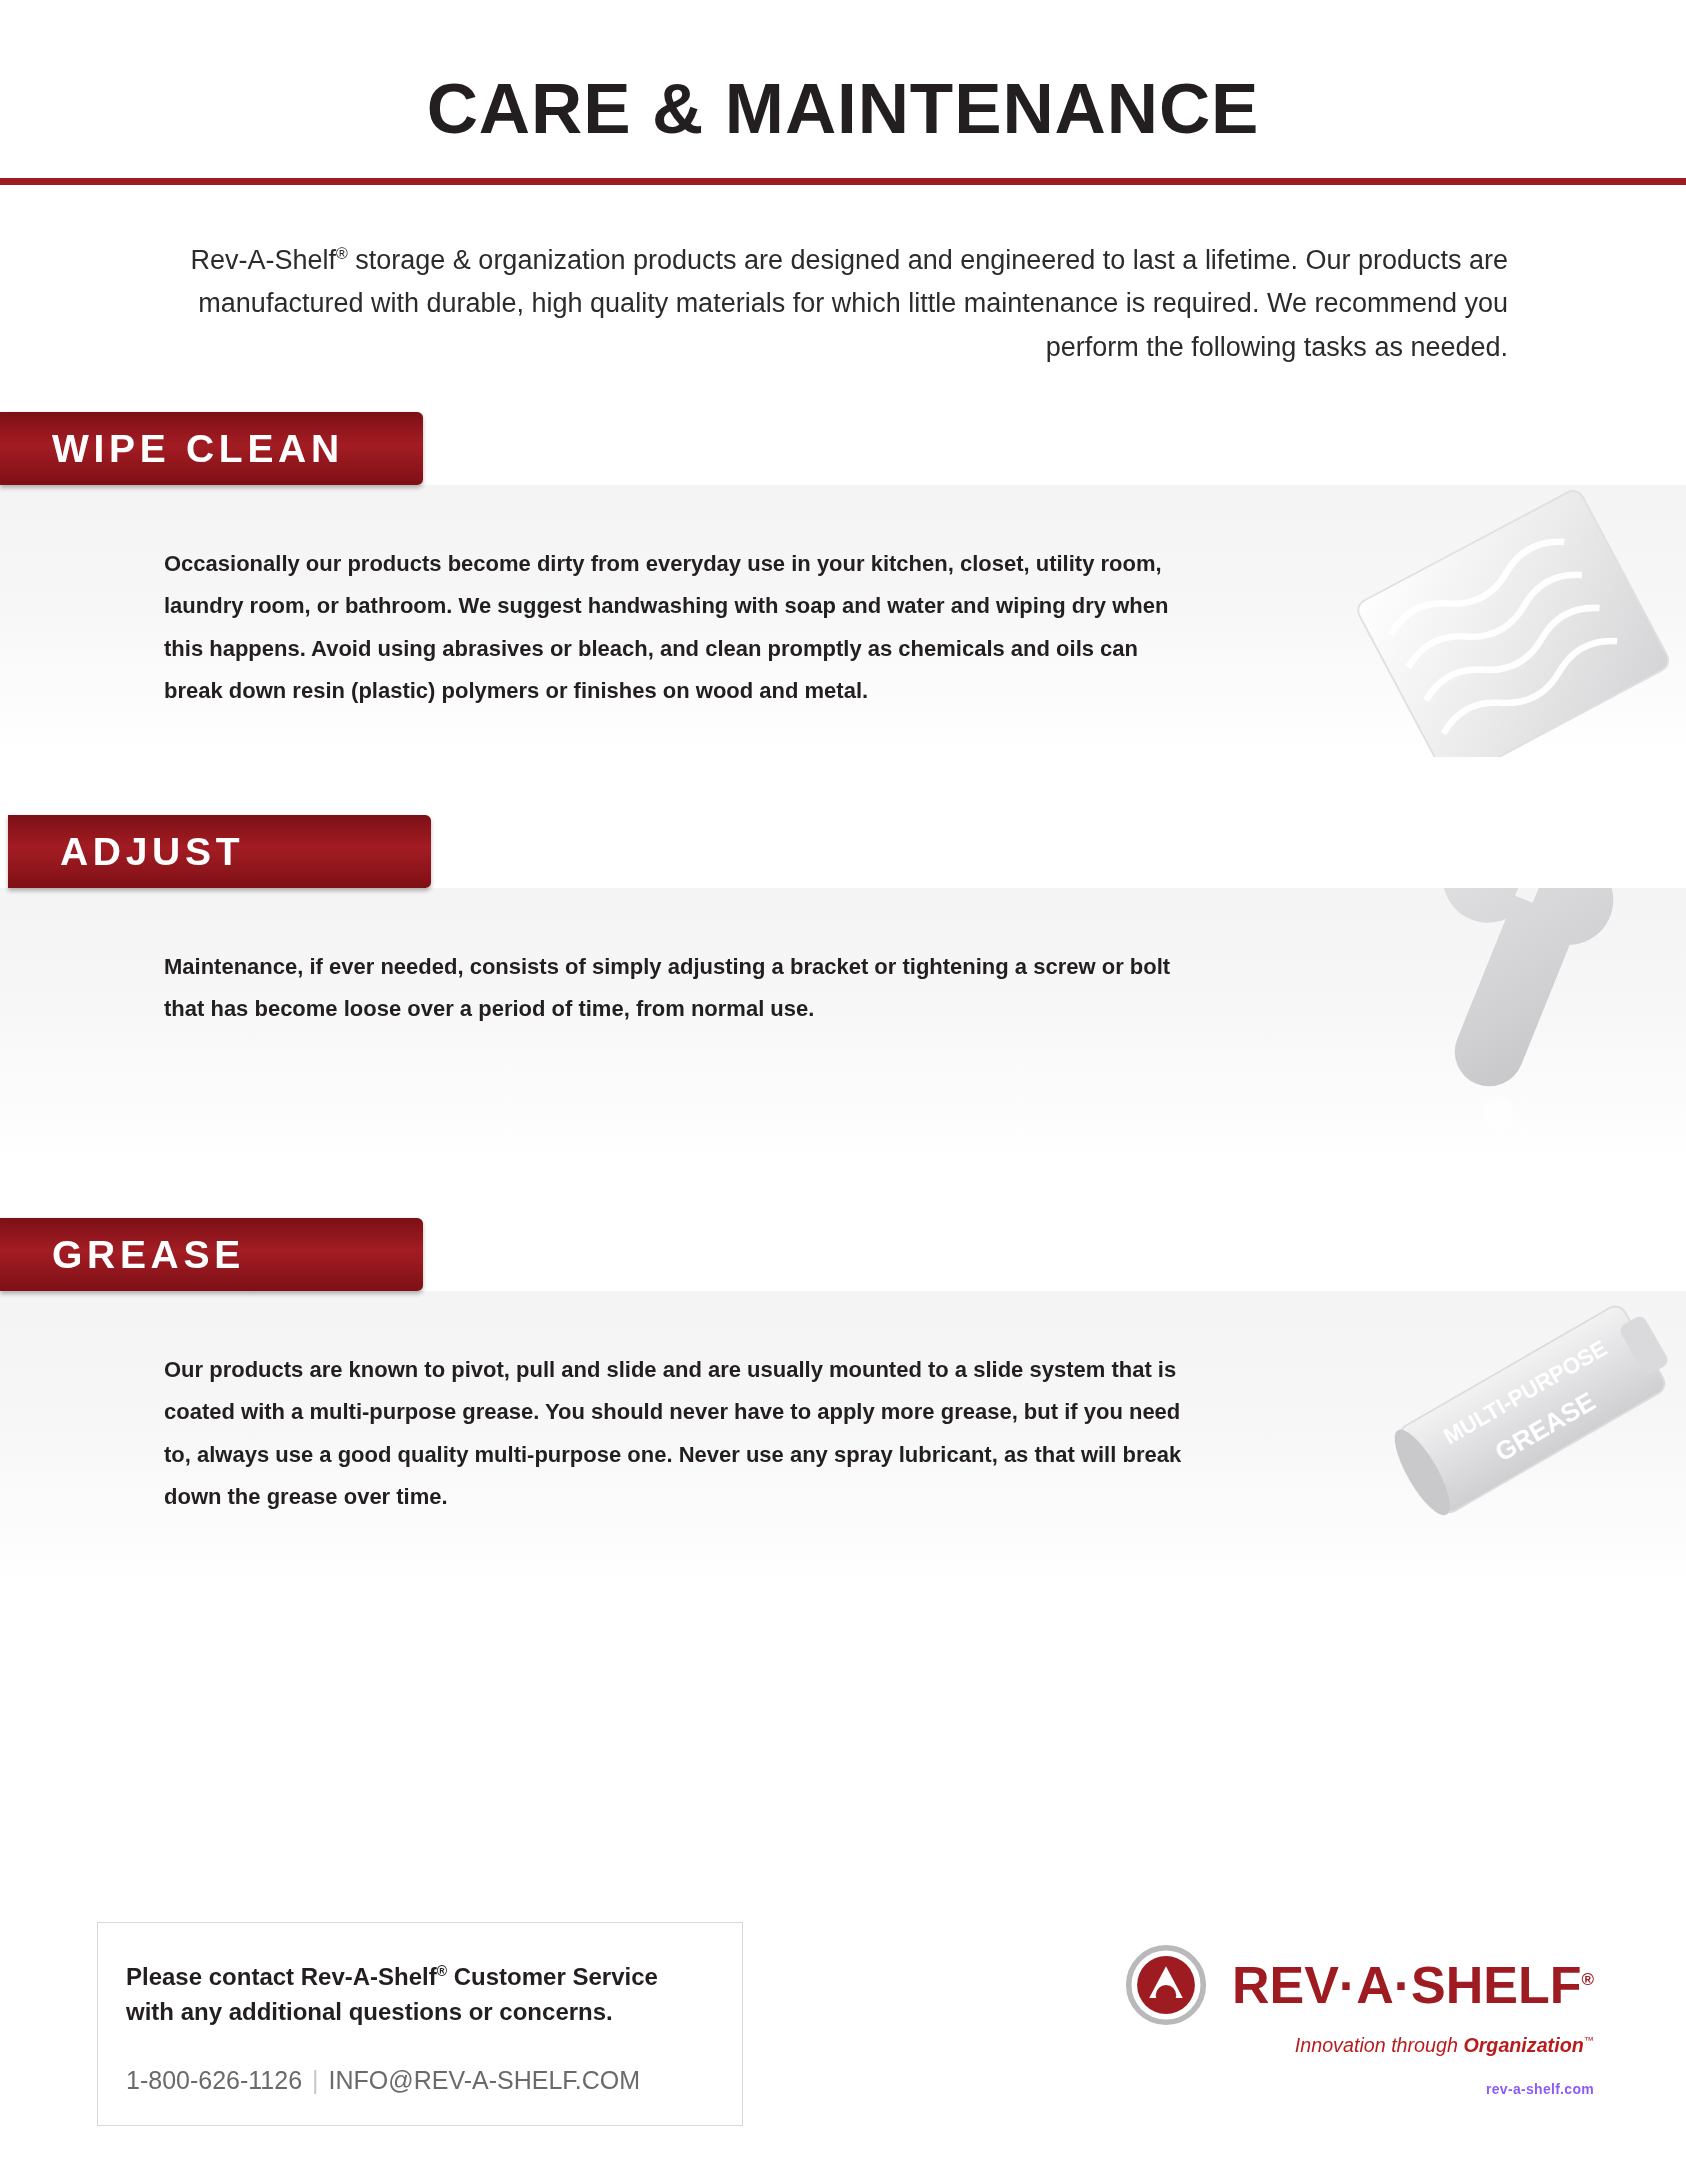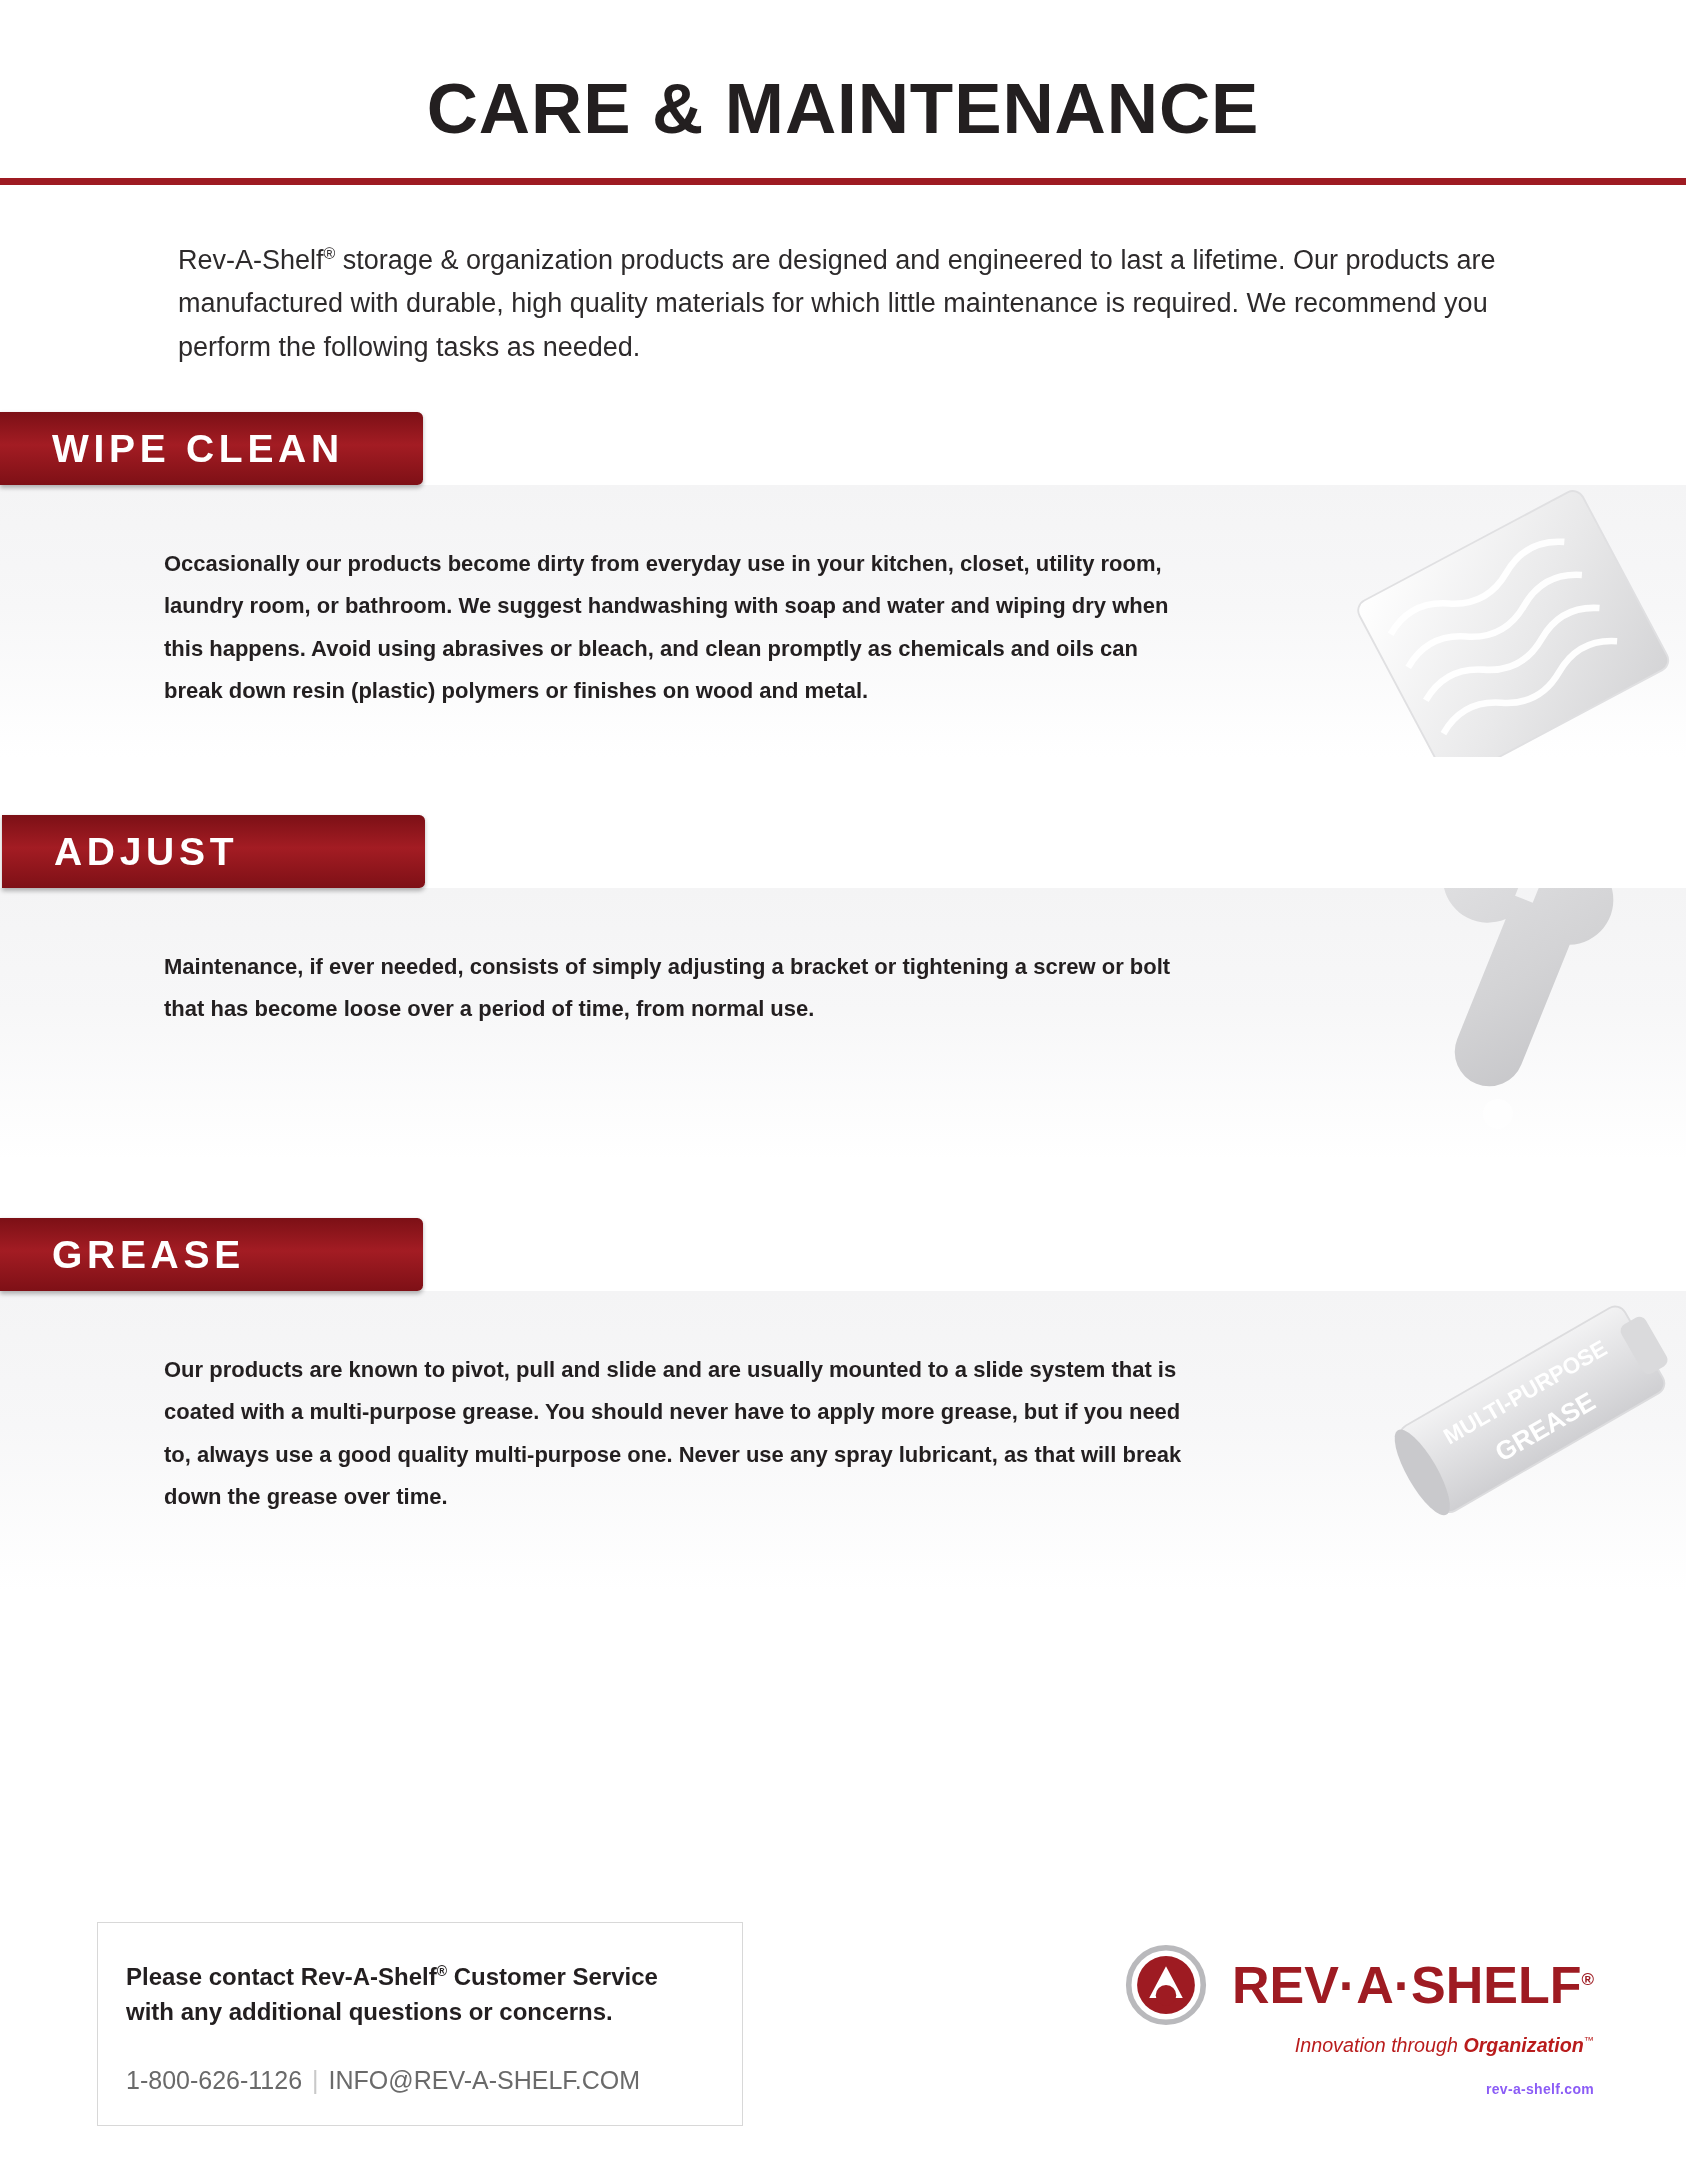--- a/index.html
+++ b/index.html
@@ -32,21 +32,21 @@
     margin-top: 30px;
     height: 6.6px;
     background: #9e1b22;
     width: 100%;
   }
 
   
   .intro {
     margin: 54px auto 15px auto;
     width: 1330px;
-    text-align: left;
+    text-align: right;
     font-size: 27px;
     line-height: 1.62;
     color: #2d2a2b;
     font-weight: 400;
   }
   .intro sup { font-size: 16px; vertical-align: super; }
 
   
   .section {
     position: relative;
@@ -89,21 +89,21 @@
   .sec-wipe .section-body { height: 272px; padding-top: 58px; }
   .sec-adjust .section-body { height: 272px; padding-top: 58px; }
   .sec-grease .section-body { height: 300px; padding-top: 58px; }
 
   .sec-wipe { margin-top: 42px; }
   .sec-adjust { margin-top: 58px; }
   .sec-grease { margin-top: 58px; }
 
   .banner-row { height: 73px; position: relative; }
   .indent-wipe .banner { margin-left: 0px; }
-  .indent-adjust .banner { margin-left: 2px; }
+  .indent-adjust .banner { margin-left: 8px; }
   .indent-grease .banner { margin-left: 0px; }
 
   
   .art {
     position: absolute;
     right: 0;
     pointer-events: none;
   }
   .art-cloth {
     top: -37px; right: 0;

